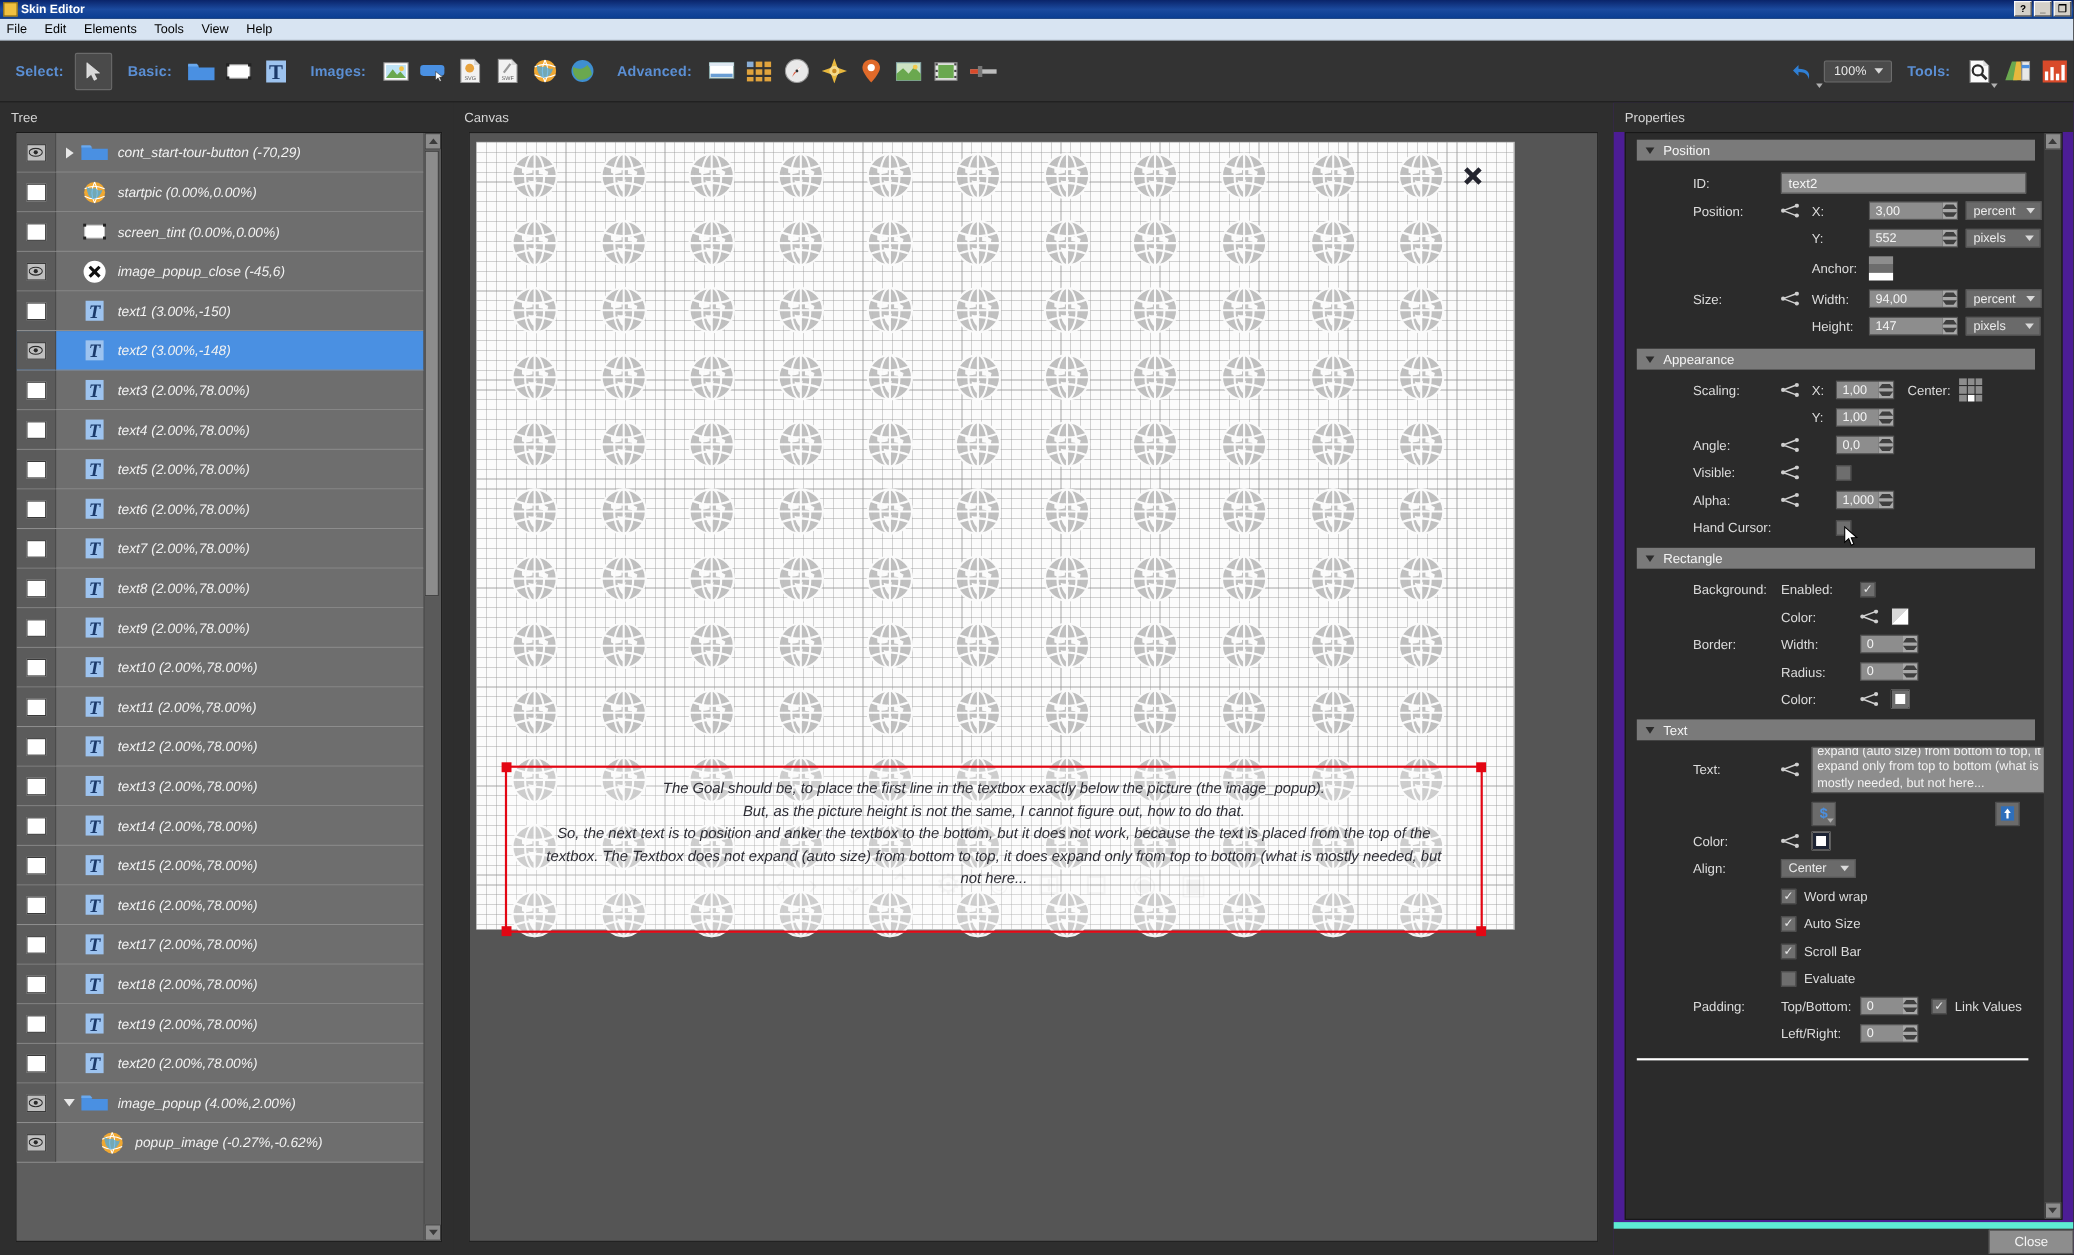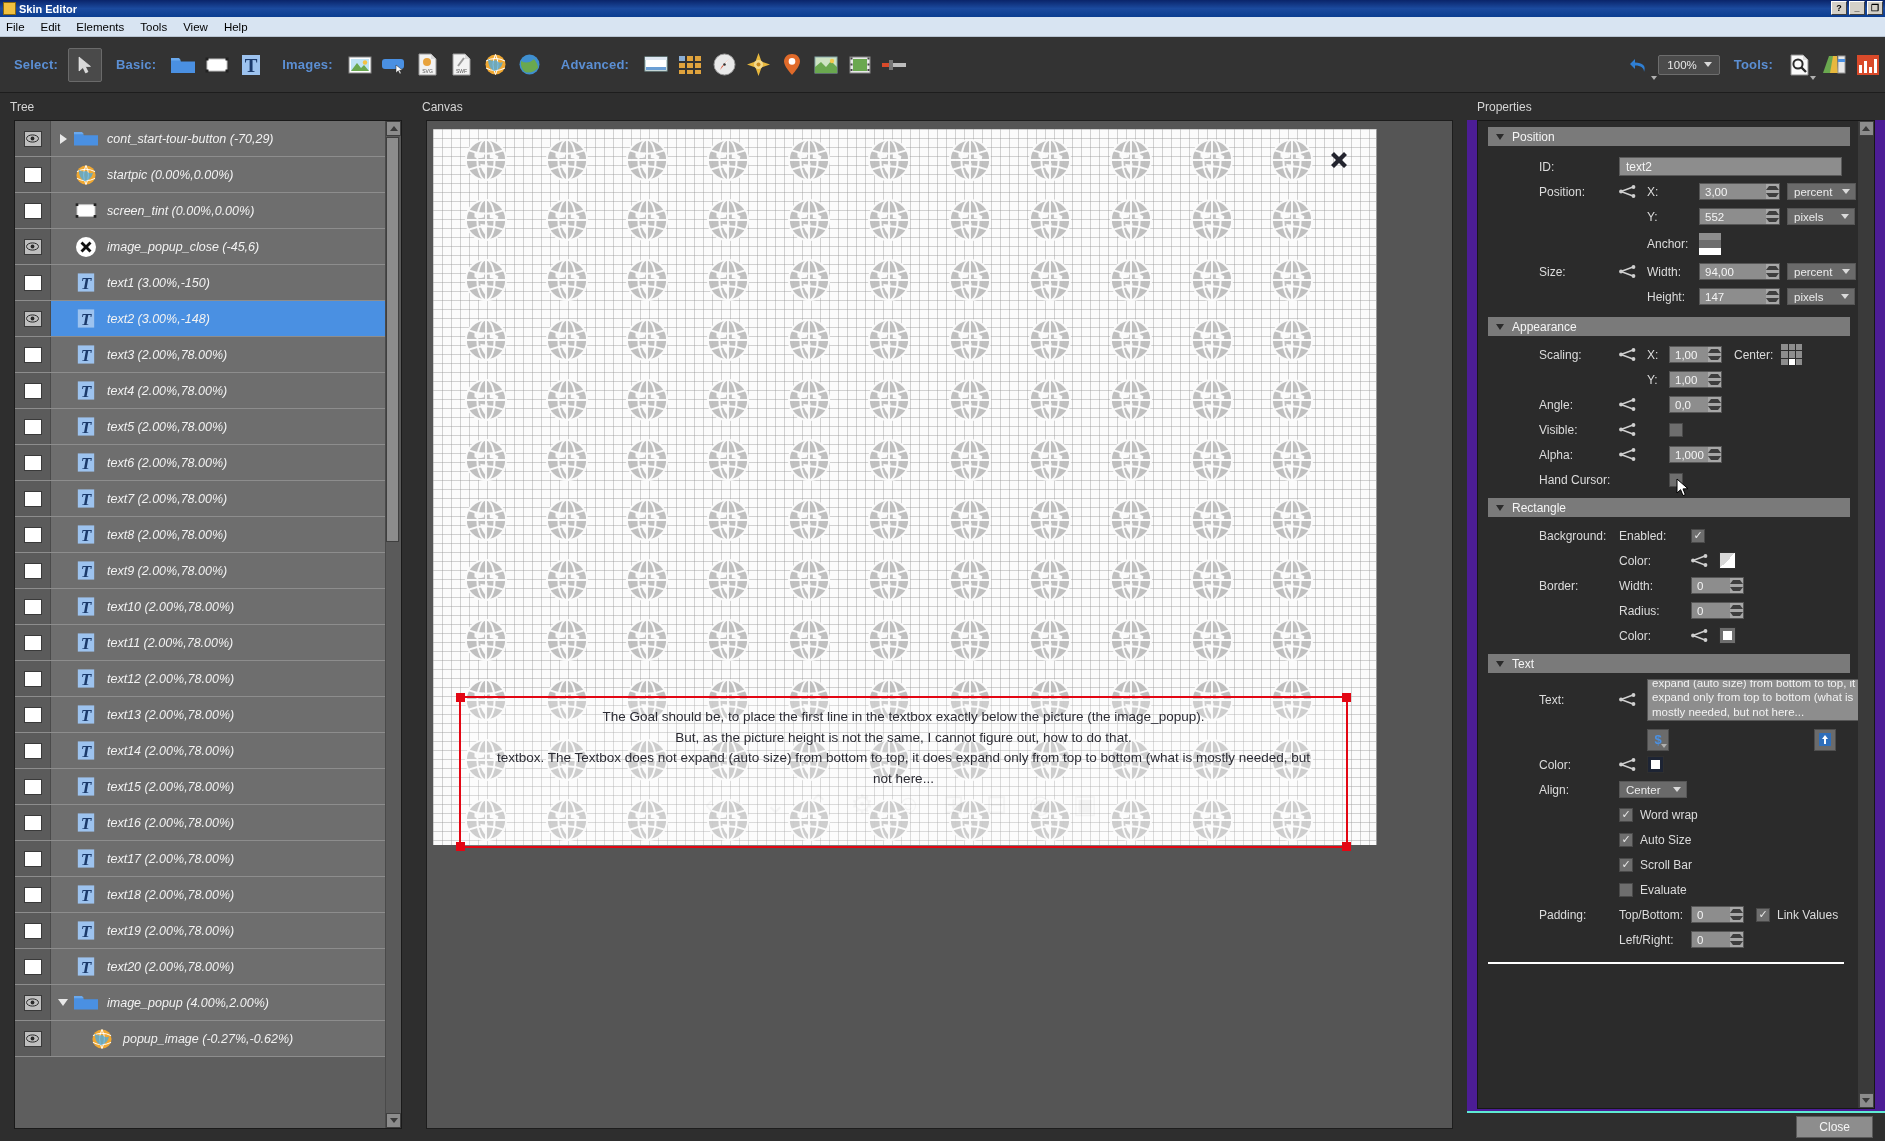--- a/index.html
+++ b/index.html
@@ -173,21 +173,21 @@
     position: absolute; left: 26px; right: 28px; top: 567px;
     height: 152px;
     border: 2px solid #e30613;
     background: rgba(255,255,255,0.22);
   }
   #textbox-sel .handle { position: absolute; width: 9px; height: 9px; background: #e30613; }
   #tb-text {
     padding: 9px 14px 0 14px;
     text-align: center; color: #2b2b33;
     font-family: "Liberation Sans", sans-serif;
-    font-size: 13.5px; line-height: 20.5px;
+    font-size: 13.5px; line-height: 20.5px; font-style: italic;
   }
   #stage-watermark {
     position: absolute; left: 0; right: 0; top: 660px;
     text-align: center; color: rgba(0,0,0,.045);
     font-size: 26px; letter-spacing: 7px;
   }
   
   #props-panel { width: 418px; display: flex; flex-direction: column; background: #4c1d95; }
   #props-outer {
     flex: 1; margin: 0 10px 2px 10px;
@@ -255,21 +255,21 @@
     overflow: hidden; display: flex; flex-direction: column; justify-content: flex-end;
   }
   .ta-scroll { width: 13px; background: #a8a8a8; border: 1px solid #565656; border-left: none;
     display: flex; flex-direction: column; justify-content: space-between; padding: 1px 0; }
   .sqbtn { width: 22px; height: 22px; background: #6b6b6b; border: 1px solid #4e4e4e;
     display: flex; align-items: center; justify-content: center; position: relative; }
   .chk-line { display: flex; align-items: center; gap: 7px; height: 25px; font-size: 12px; color: #dcdcdc; }
   #props-scroll { width: 16px; background: #3a3a3a; flex: 0 0 auto;
     display: flex; flex-direction: column; align-items: center; }
   #footer { height: 30px; background: #2e2e2e; display: flex; align-items: center;
-    justify-content: flex-end; padding-right: 12px; border-top: 2px solid #5eead4; }
+    justify-content: flex-end; padding-right: 0; border-top: 6px solid #5eead4; }
   #close-btn { background: #8d8d8d; border: 1px solid #5a5a5a; color: #f5f5f5;
     font-size: 12px; padding: 3px 22px; }
   #cursor-arrow { position: absolute; pointer-events: none; }
 </style>
 </head>
 <body>
 
 <div id="titlebar">
   <div class="tb-icon"></div>
   <span>Skin Editor</span>
@@ -2744,20 +2744,21 @@
         <div id="stage-watermark">‹ › ⌄ ⌃ ⚙ ☺ ⊞ ⊟ ◉ ▣</div>
 
         <div id="textbox-sel">
           <div class="handle" style="left:-5px;top:-5px"></div>
           <div class="handle" style="right:-5px;top:-5px"></div>
           <div class="handle" style="left:-5px;bottom:-5px"></div>
           <div class="handle" style="right:-5px;bottom:-5px"></div>
           <div id="tb-text">
             <div>The Goal should be, to place the first line in the textbox exactly below the picture (the image_popup).</div>
             <div>But, as the picture height is not the same, I cannot figure out, how to do that.</div>
+            <div>So, the next text is to position and anker the textbox to the bottom, but it does not work, because the text is placed from the top of the</div>
             <div>textbox. The Textbox does not expand (auto size) from bottom to top, it does expand only from top to bottom (what is mostly needed, but</div>
             <div>not here...</div>
           </div>
         </div>
       </div>
     </div>
   </div>
 
   <div id="props-panel">
     <div class="panel-title">Properties</div>

